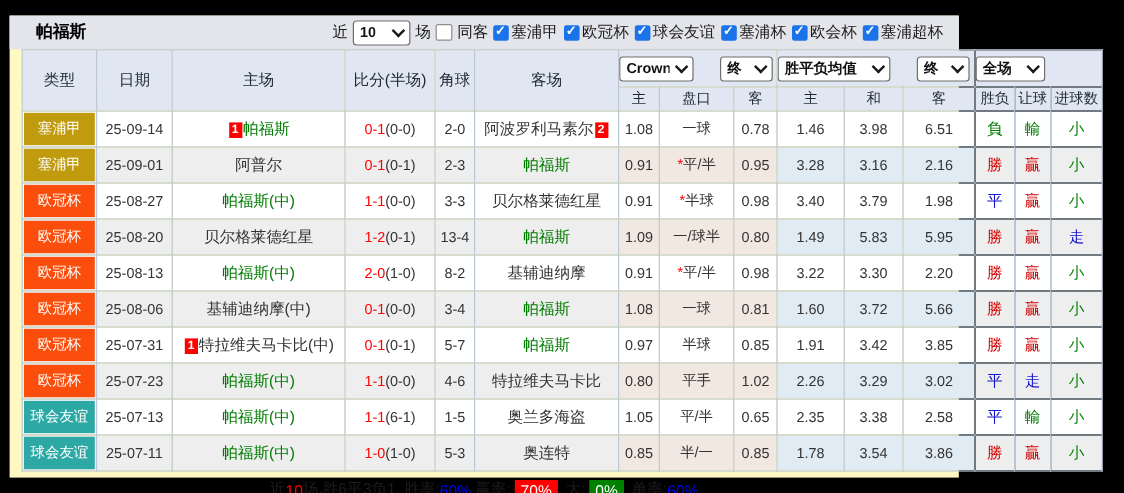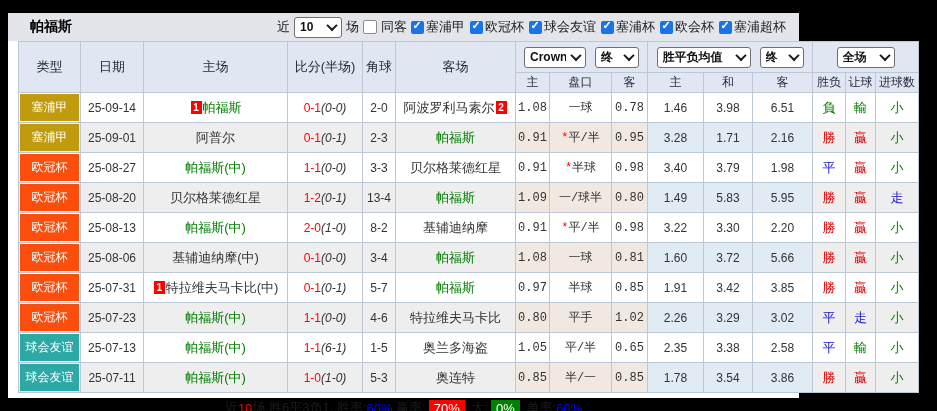--- a/index.html
+++ b/index.html
@@ -1,18 +1,18 @@
 <!DOCTYPE html>
 <html><head>
 <meta charset="utf-8">
 <style>
   html,body{margin:0;padding:0;}
   body{width:937px;height:411px;background:#000;position:relative;
        font-family:"Liberation Sans", sans-serif;overflow:hidden;}
-  .panel{position:absolute;left:8px;top:13px;width:791px;height:385px;background:#ffffff;}
+  .panel{position:absolute;left:8px;top:13px;width:791px;height:385px;background:#fef9c3;}
 
   
   .topbar{height:28px;background:#e3e5ea;display:flex;align-items:center;padding-left:22px;box-sizing:border-box;}
   .title{font-size:14px;font-weight:bold;color:#000;}
   .controls{display:flex;align-items:center;margin-left:205px;font-size:13px;color:#1c1c1c;white-space:nowrap;}
   .controls>*{margin-right:4px;}
   .fitem{display:inline-flex;align-items:center;margin-right:5px;}
   .fitem span.lbl{margin-left:2px;}
 
   
@@ -31,34 +31,34 @@
 
   
   table{border-collapse:collapse;table-layout:fixed;width:900px;margin-left:10px;border-radius:10px;}
   th,td{border:1px solid #bcc8d6;text-align:center;padding:0;overflow:hidden;white-space:nowrap;}
   thead th{background:#e1e7f2;color:#1d2736;font-weight:normal;}
   tr.h1 th{height:26px;font-size:13px;}
   tr.h2 th{height:19px;font-size:12px;}
   tbody td{height:27px;font-size:12px;color:#333;}
   tr.alt td{background:#eeeeee;}
   tr.norm td{background:#ffffff;}
-  td.crown{background:#faf2ea;font-family:Liberation Mono, monospace;}  tr.alt td.crown{background:#f1e9e1;}
+  td.crown{background:#faf2ea;}  tr.alt td.crown{background:#f1e9e1;}
   td.eu{background:#e9f4fc;margin-top:16px;}     tr.alt td.eu{background:#e0ebf3;}
   .selcell{padding:2px 0;}
-  .selwrap{display:flex;align-items:center;justify-content:center;gap:9px;}
+  .selwrap{display:flex;align-items:center;gap:22px;}
 
   td.league{padding:1px;}
   .lg{width:100%;height:100%;display:flex;align-items:center;justify-content:center;
       color:#fff;font-size:12px;box-sizing:border-box;}
   .team{font-size:13px;color:#333;}
   .team .green{color:#007d00;}
   .nbadge{display:inline-block;background:#ff0000;color:#fff;font-size:10px;font-weight:bold;
           width:11px;height:13px;line-height:13px;text-align:center;vertical-align:1px;margin:0 1px;}
   .sc-main{color:#ff0000;}
-  .sc-half{color:#333;font-style:italic;}
+  .sc-half{color:#333;}
   .star{color:#ff0000;}
   .r-red{color:#d10000;}
   .r-green{color:#007d00;}
   .r-blue{color:#1414cc;}
   td.res{font-size:13px;}
 
   
   .footer{height:30px;display:flex;align-items:center;justify-content:center;font-size:13px;color:#1c1c1c;}
   .f-dark{color:#1c1c1c;}
   .f-red{color:#ff0000;}
@@ -209,21 +209,21 @@
           </td>
           <td>25-09-01</td>
           <td class="team"><span>阿普尔</span></td>
           <td><span class="sc-main">0-1</span><span class="sc-half">(0-1)</span></td>
           <td>2-3</td>
           <td class="team"><span class="green">帕福斯</span></td>
           <td class="crown">0.91</td>
           <td class="crown"><span class="star">*</span>平/半</td>
           <td class="crown">0.95</td>
           <td class="eu">3.28</td>
-          <td class="eu">1.71</td>
+          <td class="eu">3.16</td>
           <td class="eu">2.16</td>
           <td class="res r-red">勝</td>
           <td class="res r-red">贏</td>
           <td class="res r-green">小</td>
         </tr>
         <tr class="norm">
           <td class="league">
             <div class="lg" style="background: rgb(251, 78, 13);">欧冠杯</div>
           </td>
           <td>25-08-27</td>

